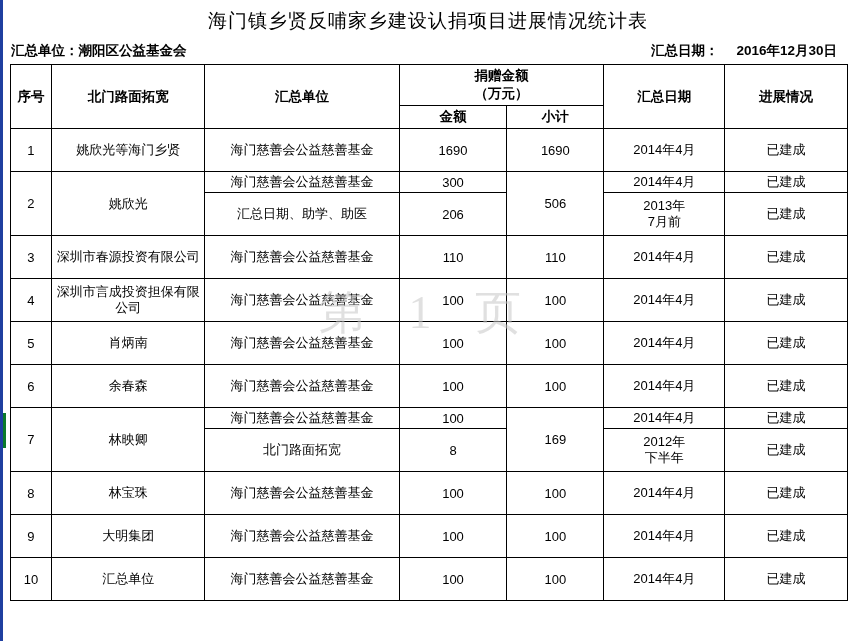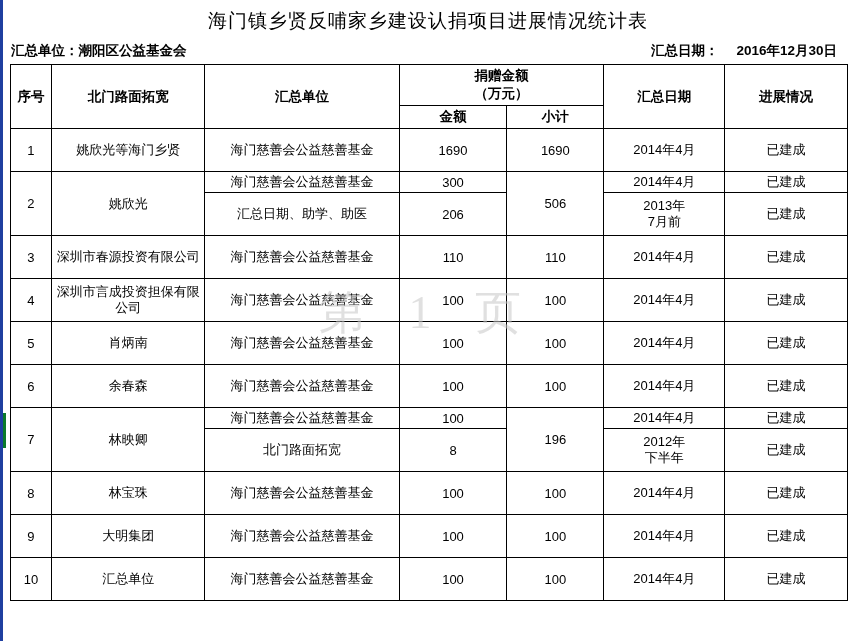--- a/index.html
+++ b/index.html
@@ -220,21 +220,21 @@
         <td>100</td>
         <td class="cell-small">2014年4月</td>
         <td class="cell-small">已建成</td>
       </tr>
 
       <tr>
         <td rowspan="2">7</td>
         <td rowspan="2" class="cell-small">林映卿</td>
         <td class="cell-small">海门慈善会公益慈善基金</td>
         <td>100</td>
-        <td rowspan="2">196</td>
+        <td rowspan="2">169</td>
         <td class="cell-small">2014年4月</td>
         <td class="cell-small">已建成</td>
       </tr>
       <tr class="row-tall">
         <td class="cell-small">北门路面拓宽</td>
         <td>8</td>
         <td class="cell-small two-line">
           <div>2012年</div>
           <div>下半年</div>
         </td>

